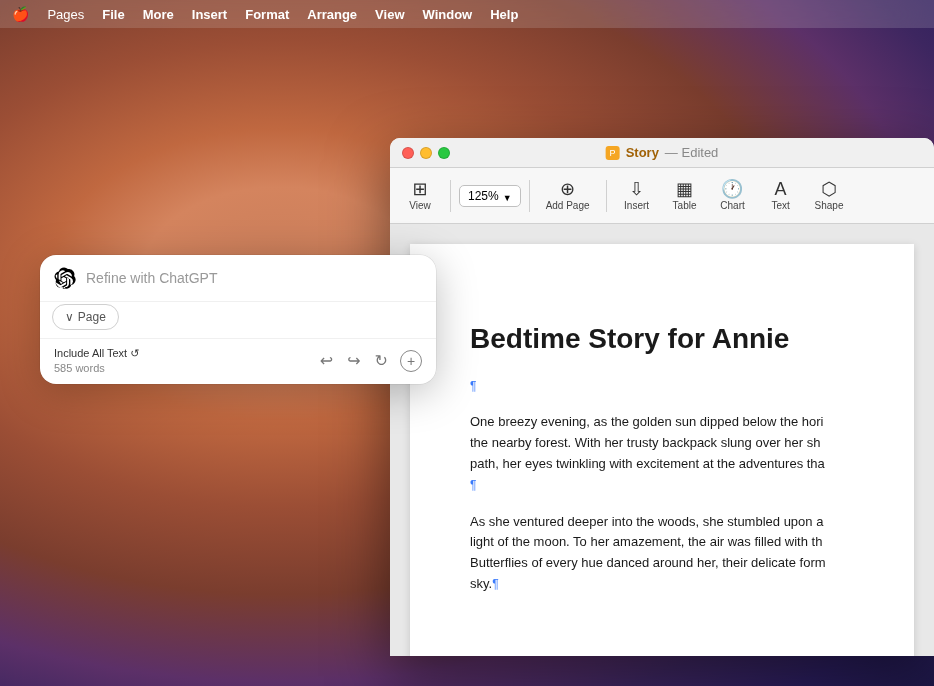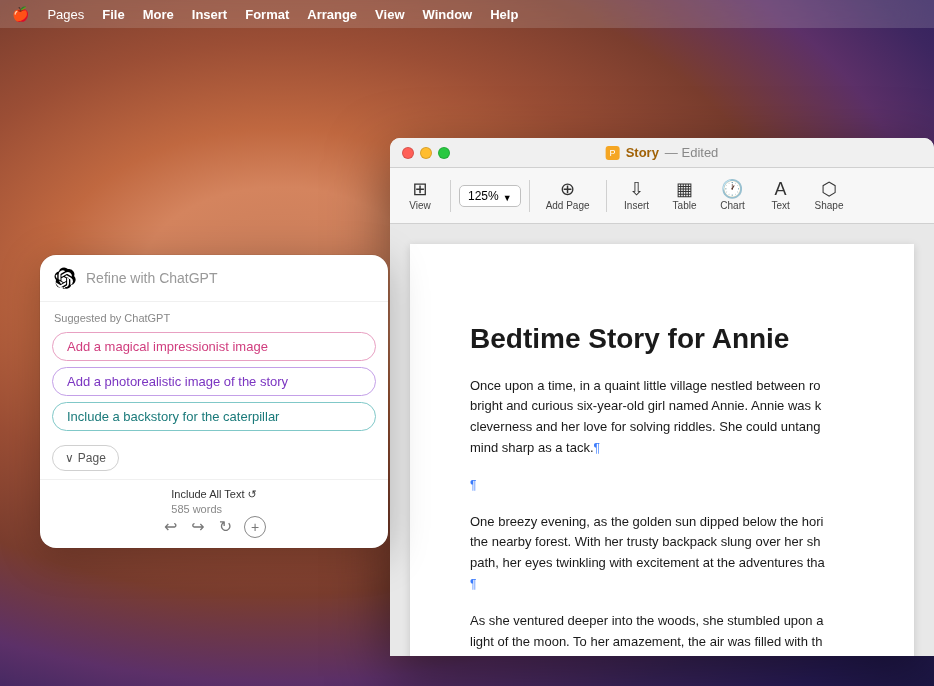--- a/index.html
+++ b/index.html
@@ -196,21 +196,21 @@
     .pilcrow {
       color: #3b7bfc;
       font-size: 12px;
     }
 
     
     .chatgpt-panel {
       position: absolute;
       top: 255px;
       left: 40px;
-      width: 348px;
+      width: 396px;
       background: white;
       border-radius: 16px;
       box-shadow: 0 8px 40px rgba(0,0,0,0.25), 0 0 0 0.5px rgba(0,0,0,0.1);
       padding: 0;
       overflow: hidden;
       z-index: 200;
     }
 
     .chatgpt-input-area {
       display: flex;
@@ -287,21 +287,20 @@
       margin: 2px 12px 8px;
       background: white;
     }
 
     .panel-footer {
       display: flex;
       align-items: center;
       justify-content: space-between;
       padding: 8px 14px 10px;
       border-top: 1px solid #f0f0f0;
-      flex-direction: column;
     }
     .footer-left {
       display: flex;
       flex-direction: column;
       gap: 2px;
     }
     .footer-include {
       font-size: 11px;
       color: #333;
       display: flex;
@@ -418,26 +417,20 @@
     <div class="toolbar-btn">
       <span class="toolbar-icon">⬡</span>
       <span class="toolbar-label">Shape</span>
     </div>
   </div>
 
   <div class="doc-content">
     <div class="doc-page">
       <div class="doc-title">Bedtime Story for Annie</div>
 
-      <div class="doc-paragraph">
-        Once upon a time, in a quaint little village nestled between ro<br>
-        bright and curious six-year-old girl named Annie. Annie was k<br>
-        cleverness and her love for solving riddles. She could untang<br>
-        mind sharp as a tack.<span class="pilcrow">¶</span>
-      </div>
 
       <div class="doc-paragraph"><span class="pilcrow">¶</span></div>
 
       <div class="doc-paragraph">
         One breezy evening, as the golden sun dipped below the hori<br>
         the nearby forest. With her trusty backpack slung over her sh<br>
         path, her eyes twinkling with excitement at the adventures tha<br>
         <span class="pilcrow">¶</span>
       </div>
 
@@ -456,27 +449,20 @@
   
   <div class="chatgpt-input-area">
 
     <svg class="chatgpt-logo" viewBox="0 0 41 41" fill="none" xmlns="http://www.w3.org/2000/svg">
       <path d="M37.532 16.87a9.963 9.963 0 0 0-.856-8.184 10.078 10.078 0 0 0-10.855-4.835 9.964 9.964 0 0 0-6.99-3.119 10.079 10.079 0 0 0-9.617 6.977 9.967 9.967 0 0 0-6.69 4.839 10.079 10.079 0 0 0 1.24 11.817 9.965 9.965 0 0 0 .856 8.185 10.079 10.079 0 0 0 10.855 4.835 9.965 9.965 0 0 0 6.99 3.118 10.078 10.078 0 0 0 9.617-6.977 9.967 9.967 0 0 0 6.69-4.839 10.079 10.079 0 0 0-1.243-11.817zm-17.151 23.956a7.457 7.457 0 0 1-4.79-1.734c.061-.033.168-.091.237-.134l7.964-4.6a1.294 1.294 0 0 0 .655-1.134V19.054l3.366 1.944a.12.12 0 0 1 .066.092v9.299a7.505 7.505 0 0 1-7.498 7.437zm-16.124-6.866a7.431 7.431 0 0 1-.889-5.023c.06.036.162.099.237.141l7.964 4.6a1.297 1.297 0 0 0 1.308 0l9.724-5.614v3.888a.12.12 0 0 1-.048.103l-8.051 4.649a7.504 7.504 0 0 1-10.245-2.744zm-2.099-17.386a7.431 7.431 0 0 1 3.908-3.275 66.73 66.73 0 0 0-.016.274v9.201a1.294 1.294 0 0 0 .654 1.132l9.723 5.614-3.366 1.944a.12.12 0 0 1-.114.012L8.004 23.086a7.504 7.504 0 0 1-3.846-10.512zm27.658 6.437l-9.724-5.615 3.367-1.943a.121.121 0 0 1 .114-.012l8.048 4.648a7.498 7.498 0 0 1-1.158 13.528v-9.476a1.293 1.293 0 0 0-.647-1.13zm3.35-5.043c-.059-.037-.162-.099-.236-.141l-7.965-4.6a1.298 1.298 0 0 0-1.308 0l-9.723 5.614v-3.888a.12.12 0 0 1 .048-.103l8.05-4.645a7.497 7.497 0 0 1 11.135 7.763zm-21.063 6.929l-3.367-1.944a.12.12 0 0 1-.065-.092v-9.299a7.497 7.497 0 0 1 12.293-5.756 6.94 6.94 0 0 0-.236.134l-7.965 4.6a1.294 1.294 0 0 0-.654 1.132l-.006 11.225zm1.829-3.943l4.33-2.501 4.332 2.499v4.993l-4.331 2.5-4.331-2.5V21.054z" fill="currentColor"></path>
     </svg>
     <input class="chatgpt-input" type="text" placeholder="Refine with ChatGPT" style="">
   </div>
 
   
-  <div class="suggestions-section">
-    <div class="suggestions-label">Suggested by ChatGPT</div>
-
-    <button class="suggestion-chip chip-pink">Add a magical impressionist image</button>
-    <button class="suggestion-chip chip-purple">Add a photorealistic image of the story</button>
-    <button class="suggestion-chip chip-teal">Include a backstory for the caterpillar</button>
-  </div>
 
   
   <button class="more-btn">
     <span>∨</span>
     <span>Page</span>
   </button>
 
   
   <div class="panel-footer">
     <div class="footer-left">

